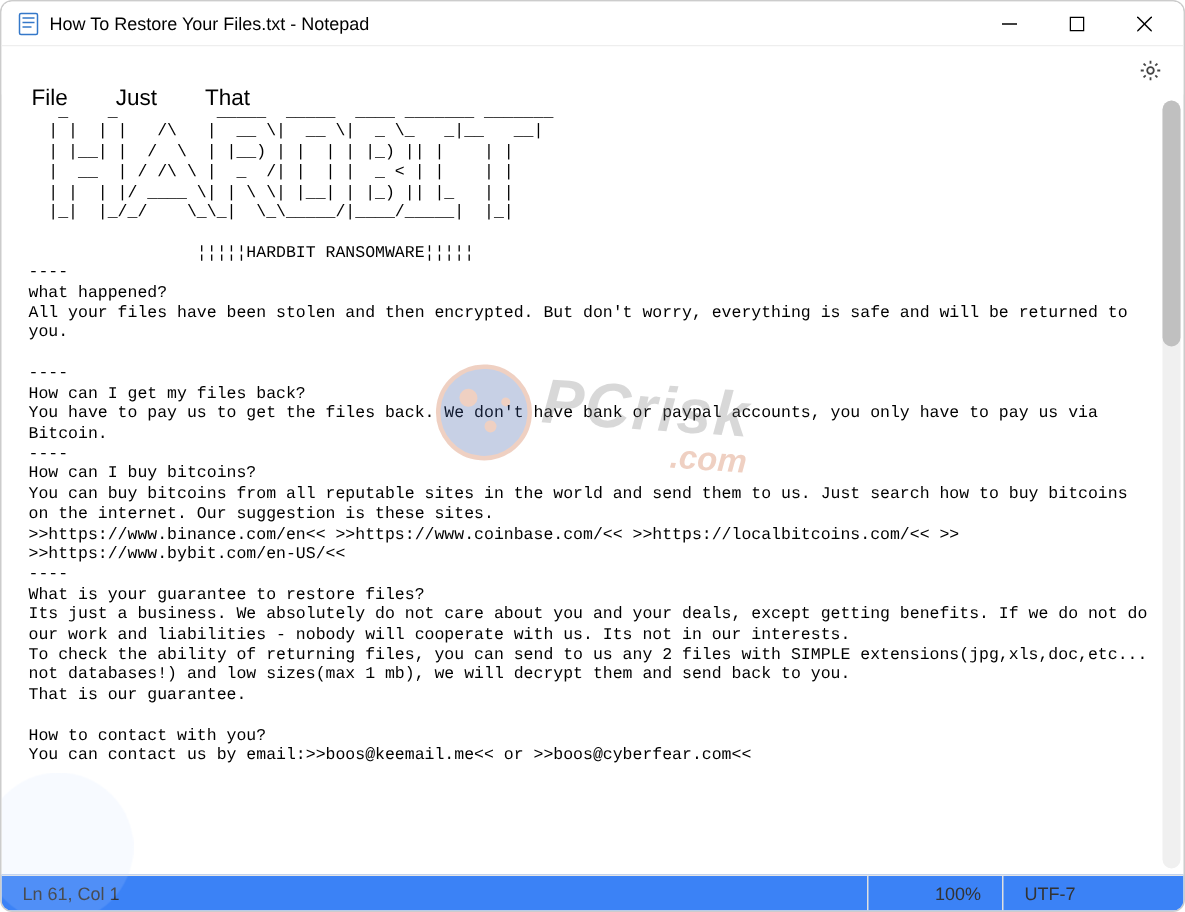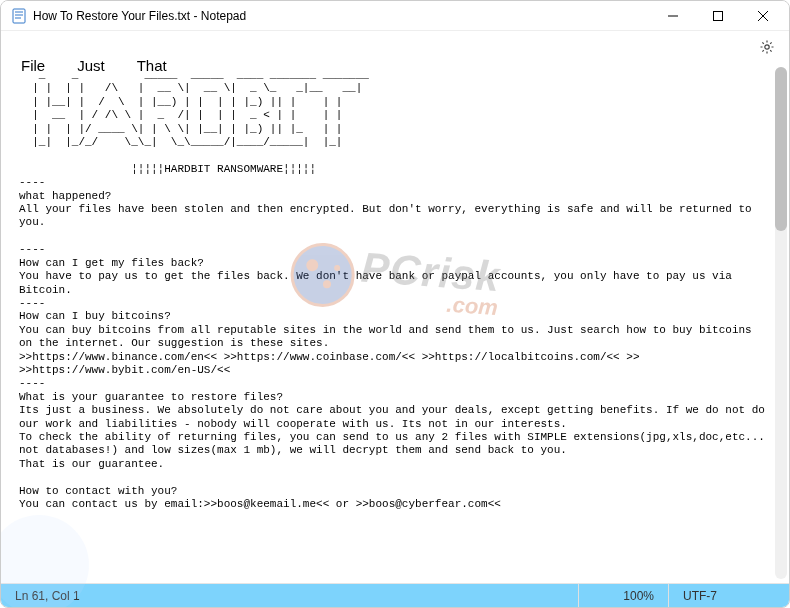--- a/index.html
+++ b/index.html
@@ -16,21 +16,21 @@
   .menubar { display: flex; align-items: center; height: 32px; padding: 0 8px; background: #fff; }
   .menu-item { font-size: 15px; padding: 4px 12px; margin-right: 8px; cursor: pointer; color: #000; margin-top: 36px; }
   .menubar .spacer { flex: 1; }
   .gear { width: 28px; height: 28px; display: flex; align-items: center; justify-content: center; cursor: pointer; color: #444; }
   
   .content-wrap { flex: 1; position: relative; overflow: hidden; }
   .content { position: absolute; inset: 0 14px 0 0; padding: 6px 6px 6px 18px; font-family: Consolas, "Courier New", monospace; font-size: 11px; line-height: 1.22; color: #000; white-space: pre-wrap; word-wrap: break-word; overflow: hidden; }
   .scrollbar { position: absolute; right: 2px; top: 4px; bottom: 4px; width: 12px; background: #f0f0f0; border-radius: 6px; }
   .scroll-thumb { position: absolute; left: 0; right: 0; top: 0; height: 32%; background: #c0c0c0; border-radius: 6px; }
   
-  .statusbar { display: flex; align-items: center; height: 24px; font-size: 12px; color: #333; border-top: 1px solid #e5e5e5; background: #7dd3fc; }
+  .statusbar { display: flex; align-items: center; height: 24px; font-size: 12px; color: #333; border-top: 1px solid #e5e5e5; background: #3b82f6; }
   .statusbar .cell { padding: 0 14px; border-right: 1px solid #e0e0e0; height: 100%; display: flex; align-items: center; }
   .statusbar .cell:last-child { border-right: none; }
   .statusbar .grow { flex: 1; }
   
   
   .watermark { position: absolute; left: 50%; top: 46%; transform: translate(-50%,-50%) rotate(4deg); pointer-events: none; opacity: 0.28; display: flex; align-items: center; }
   .wm-icon { width: 64px; height: 64px; border-radius: 50%; background: #3a5aa6; border: 3px solid #c85a28; position: relative; margin-right: 6px; }
   .wm-icon::before { content:""; position:absolute; width:12px; height:12px; background:#c85a28; border-radius:50%; left:12px; top:14px; }
   .wm-icon::after { content:""; position:absolute; width:8px; height:8px; background:#c85a28; border-radius:50%; left:30px; top:34px; }
   .wm-icon .dot3 { position:absolute; width:6px; height:6px; background:#c85a28; border-radius:50%; left:40px; top:18px; }

